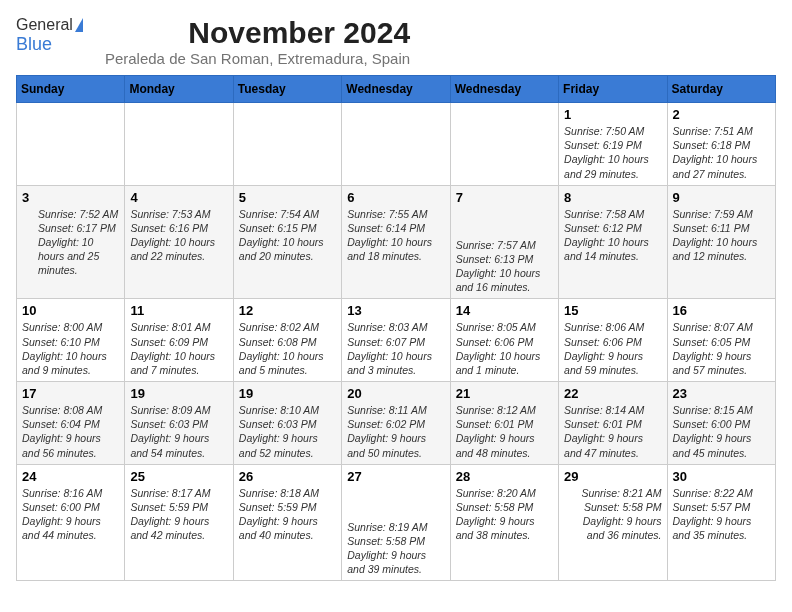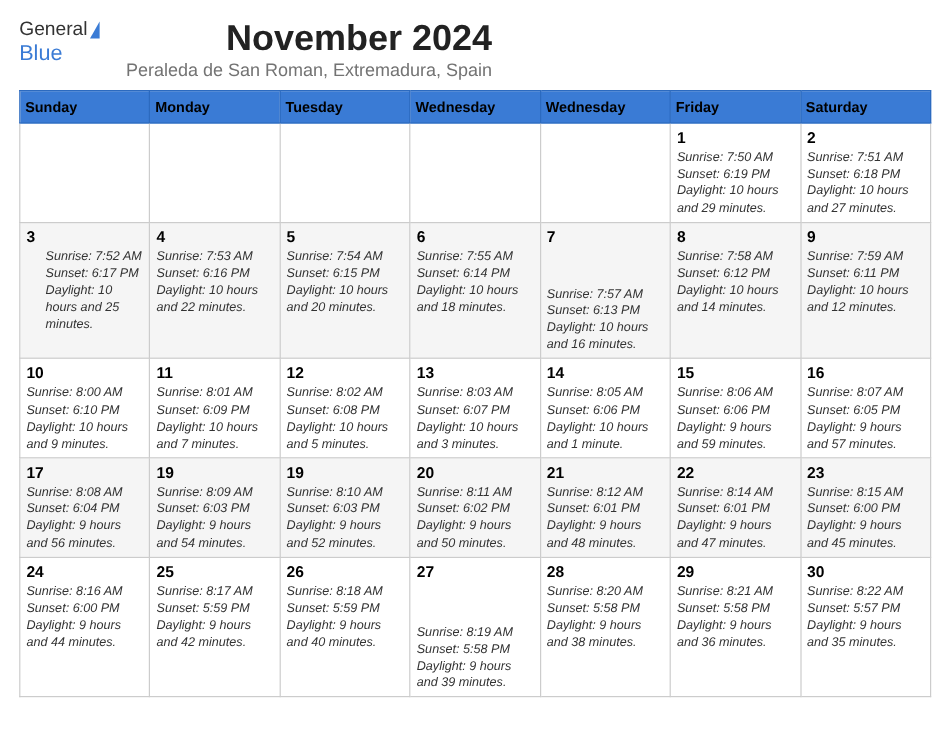--- a/index.html
+++ b/index.html
@@ -293,21 +293,21 @@
 Daylight: 9 hours and 39 minutes.</div>
         </td>
         <td>
           <span class="day-num">28</span>
           <div class="day-info" style="white-space: pre-line;">Sunrise: 8:20 AM
 Sunset: 5:58 PM
 Daylight: 9 hours and 38 minutes.</div>
         </td>
         <td>
           <span class="day-num">29</span>
-          <div class="day-info" style="white-space: pre-line;">Sunrise: 8:21 AM
+          <div class="day-info" style="white-space: pre-line; text-align: right;">Sunrise: 8:21 AM
 Sunset: 5:58 PM
 Daylight: 9 hours and 36 minutes.</div>
         </td>
         <td>
           <span class="day-num">30</span>
           <div class="day-info" style="white-space: pre-line;">Sunrise: 8:22 AM
 Sunset: 5:57 PM
 Daylight: 9 hours and 35 minutes.</div>
         </td>
       </tr>

